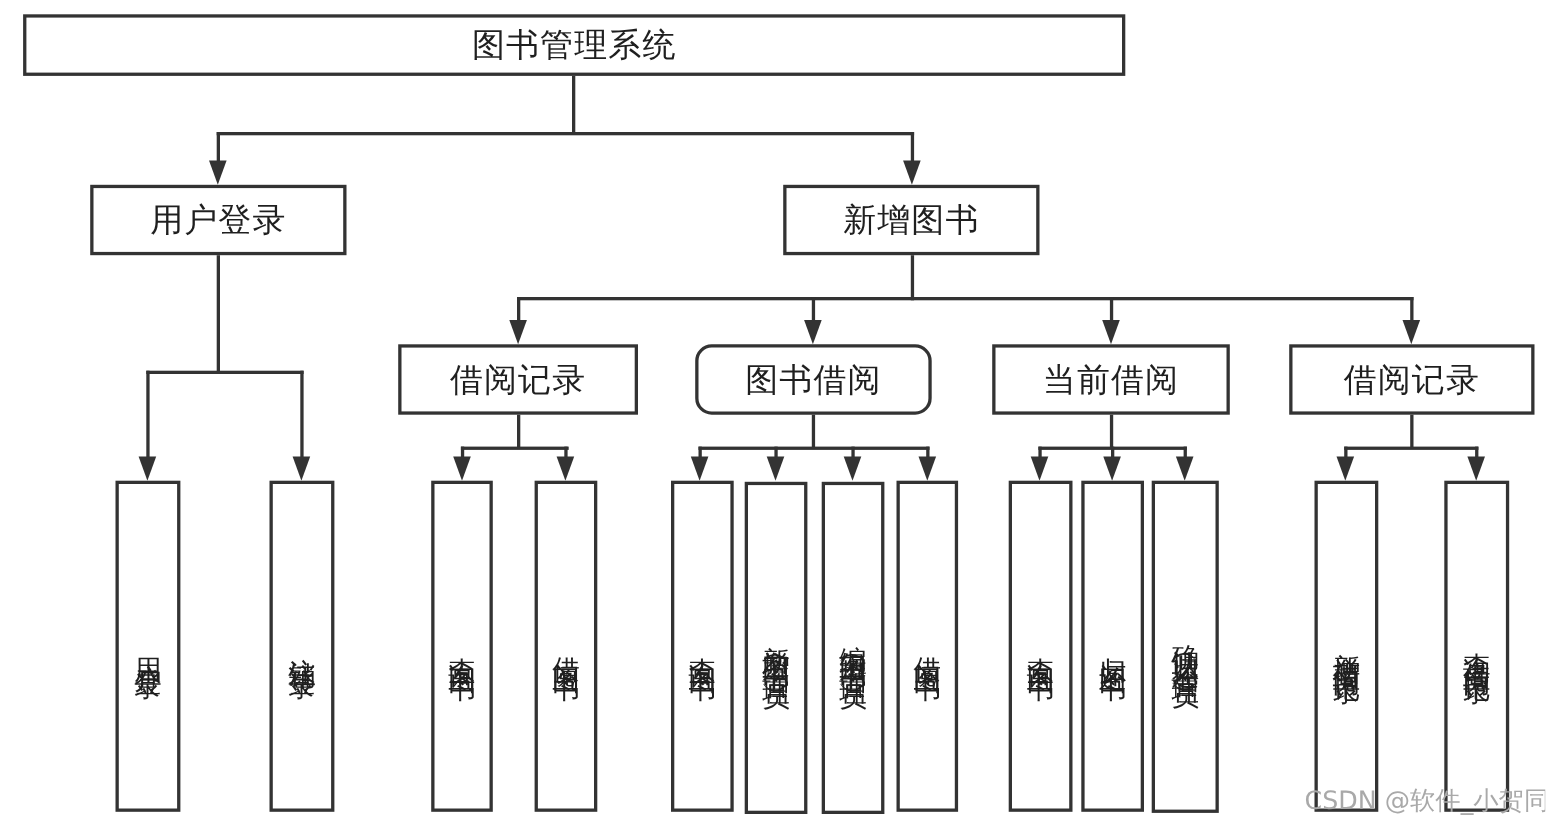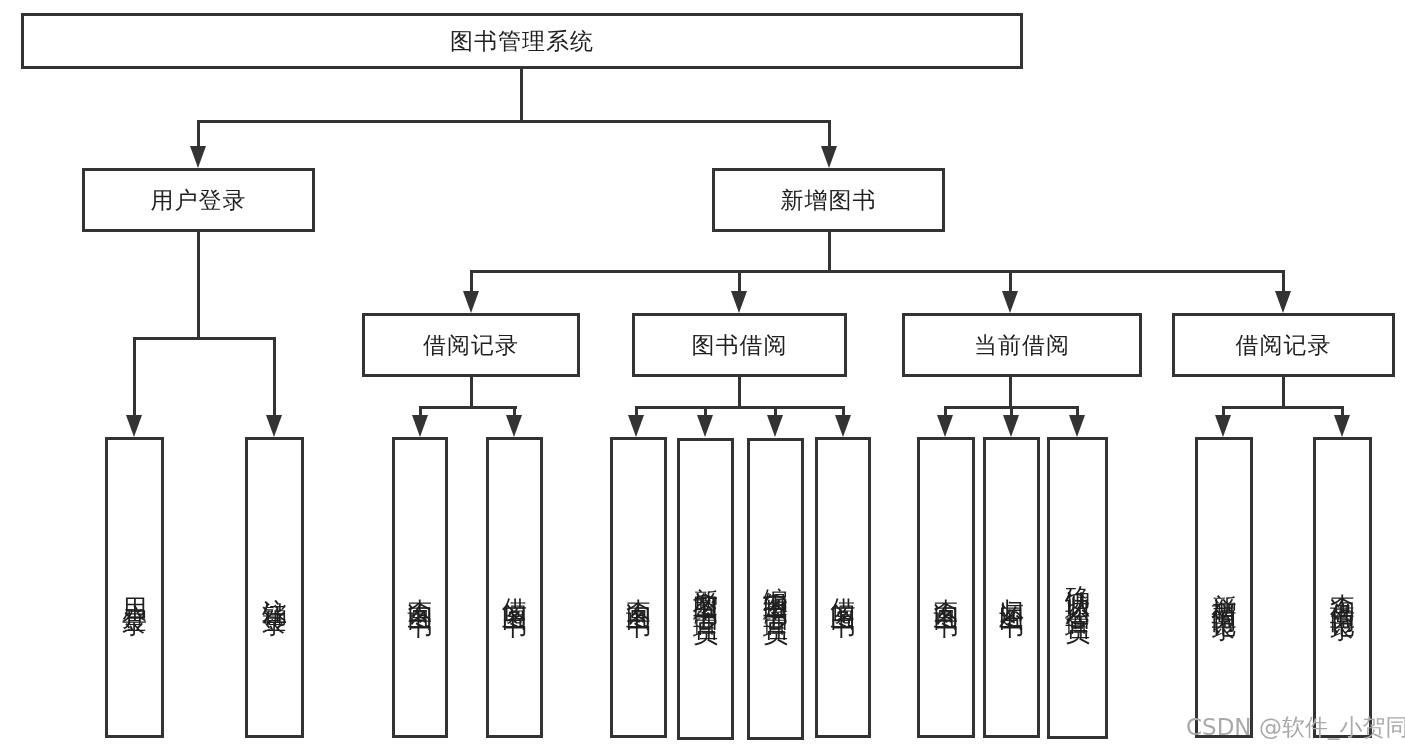--- a/index.html
+++ b/index.html
@@ -20,21 +20,21 @@
   .box {
     position: absolute;
     box-sizing: border-box;
     border: 3px solid var(--line);
     background: var(--bg);
     display: flex;
     align-items: center;
     justify-content: center;
     color: var(--text);
   }
-  .h-box { font-size: 23px; letter-spacing: 1px; white-space: nowrap; }
+  .h-box { font-size: 30px; letter-spacing: 1px; white-space: nowrap; }
   .v-box {
     writing-mode: vertical-rl;
     text-orientation: mixed;
     font-size: 25px;
     letter-spacing: 5px;
     line-height: 1;
   }
   .vline { position: absolute; width: 3px; background: var(--line); }
   .hline { position: absolute; height: 3px; background: var(--line); }
   .arrow {
@@ -83,22 +83,22 @@
   <div class="vline" style="left:470px; top:270px; height:23px;"></div>
   <div class="arrow" style="left:463px; top:291px;"></div>
   <div class="vline" style="left:738px; top:270px; height:23px;"></div>
   <div class="arrow" style="left:731px; top:291px;"></div>
   <div class="vline" style="left:1009px; top:270px; height:23px;"></div>
   <div class="arrow" style="left:1002px; top:291px;"></div>
   <div class="vline" style="left:1282px; top:270px; height:23px;"></div>
   <div class="arrow" style="left:1275px; top:291px;"></div>
 
   <div class="box h-box" style="left:362px; top:313px; width:218px; height:64px;">借阅记录</div>
-  <div class="box h-box" style="left:632px; top:313px; width:215px; height:64px;">图书借阅</div>
-  <div class="box h-box" style="left:902px; top:313px; width:240px; height:64px;">当前借阅</div>
+  <div class="box h-box" style="left:632px; top:313px; width:215px; height:64px;border-radius:15px;">图书借阅</div>
+  <div class="box h-box" style="left:902px; top:313px; width:216px; height:64px;">当前借阅</div>
   <div class="box h-box" style="left:1172px; top:313px; width:223px; height:64px;">借阅记录</div>
 
   <div class="vline" style="left:470px; top:377px; height:31px;"></div>
   <div class="hline" style="left:419px; top:406px; width:98px;"></div>
   <div class="vline" style="left:419px; top:406px; height:12px;"></div>
   <div class="arrow" style="left:412px; top:415px;"></div>
   <div class="vline" style="left:513px; top:406px; height:12px;"></div>
   <div class="arrow" style="left:506px; top:415px;"></div>
 
   <div class="vline" style="left:738px; top:377px; height:31px;"></div>

